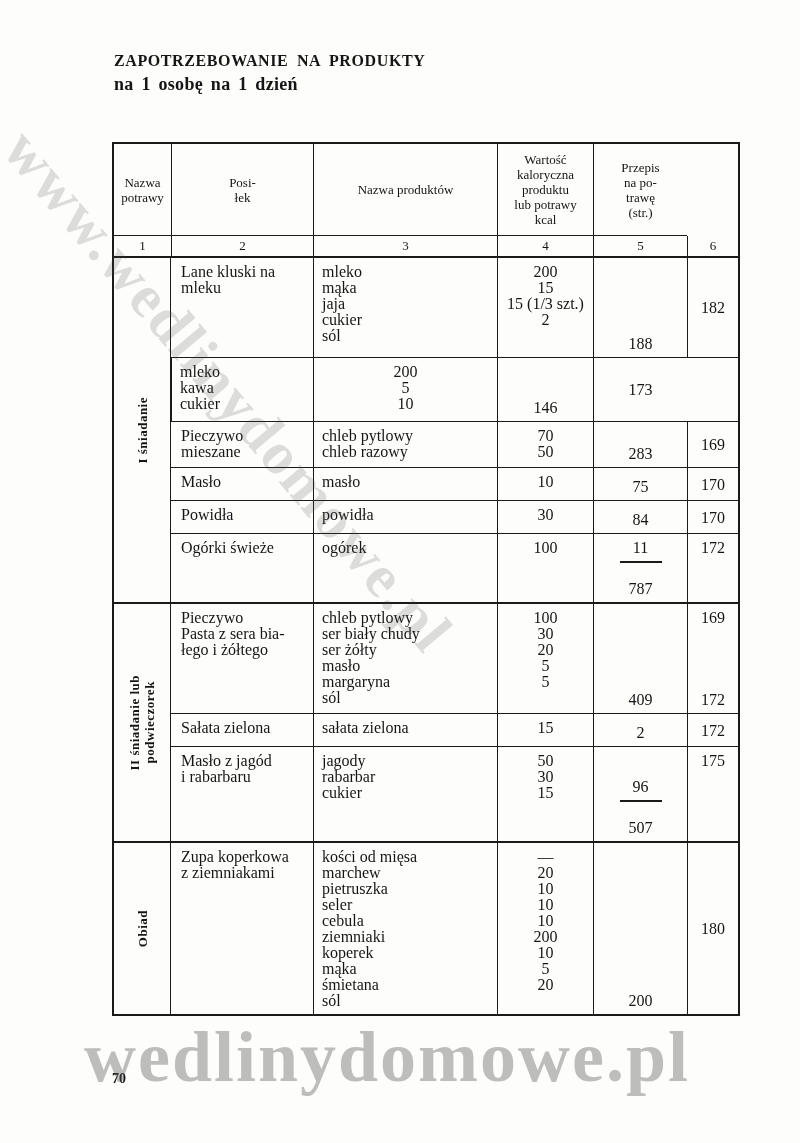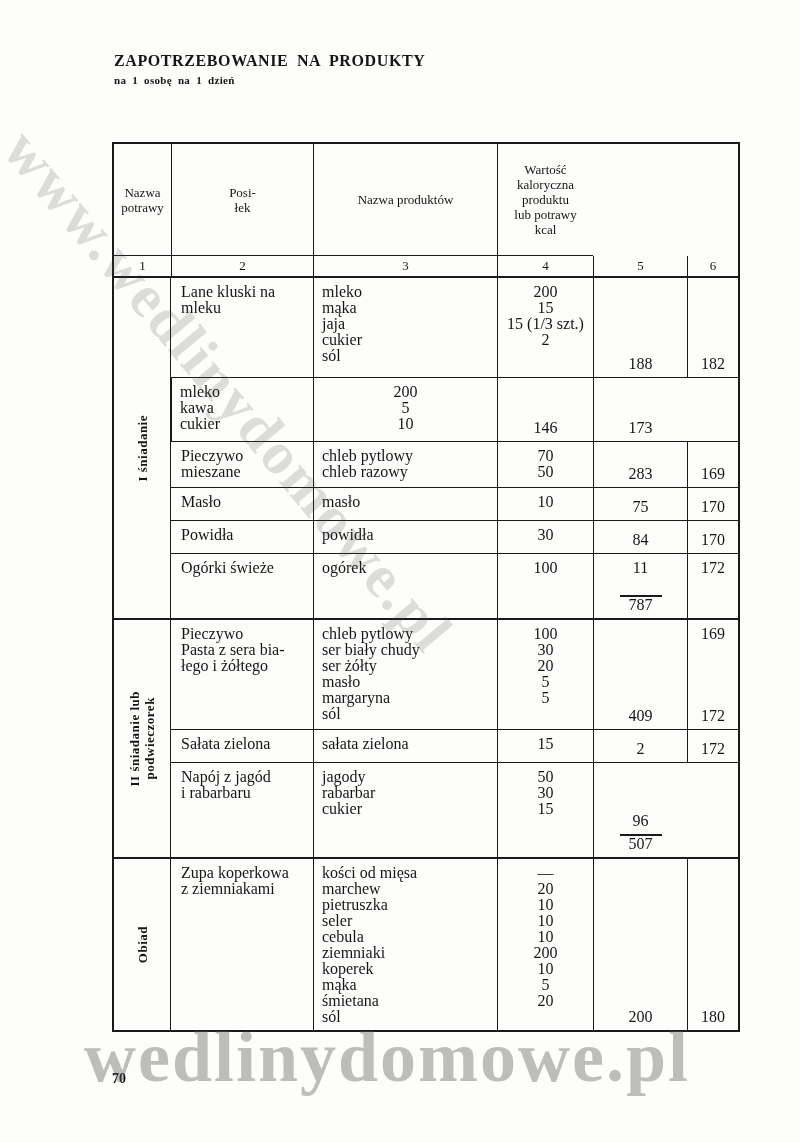--- a/index.html
+++ b/index.html
@@ -4,52 +4,52 @@
 <style>
   * { margin:0; padding:0; box-sizing:border-box; }
   body { background:#e8e8e8; }
   .page {
     position:relative; width:800px; height:1143px; margin:0 auto;
     background:#fdfdfc; overflow:hidden;
     font-family:Liberation Serif, serif; color:#151515;
   }
   .title-block { position:absolute; left:114px; top:52px; }
   .title-1 { font-size:16px; font-weight:bold; letter-spacing:0.6px; word-spacing:4px; }
-  .title-2 { font-size:11px; font-weight:bold; margin-top:4px; letter-spacing:0.3px; word-spacing:3px; }
+  .title-2 { font-size:18px; font-weight:bold; margin-top:4px; letter-spacing:0.3px; word-spacing:3px; }
   .day-label { position:absolute; top:106px; left:0; width:741px; text-align:right; font-weight:bold; font-size:14px; letter-spacing:1px; word-spacing:7px; }
 
   .tablewrap { position:absolute; left:112px; top:142px; width:628px; border:2px solid #1a1a1a; background:transparent; }
   .grid6 { display:grid; grid-template-columns:57px 142px 184px 96px 94px 1fr; }
   .hcell {
     border-left:1px solid #1a1a1a; border-bottom:1px solid #1a1a1a;
-    height:112px; display:flex; align-items:center; justify-content:center;
+    height:92px; display:flex; align-items:center; justify-content:center;
     text-align:center; white-space:pre-line; font-size:13px; line-height:15px; padding:2px;
   }
   .hcell:first-child { border-left:none; }
   .numrow { border-bottom:2px solid #1a1a1a; }
   .ncell { border-left:1px solid #1a1a1a; height:20px; display:flex; align-items:center; justify-content:center; font-size:13px; }
   .ncell:first-child { border-left:none; }
 
   .section { display:flex; border-bottom:2px solid #1a1a1a; }
   .section:last-child { border-bottom:none; }
   .meal-label { width:57px; border-right:1px solid #1a1a1a; display:flex; align-items:center; justify-content:center; }
   .vtext { writing-mode:vertical-rl; transform:rotate(180deg); white-space:pre-line; font-weight:bold; font-size:13px; line-height:15px; letter-spacing:0.5px; text-align:center; }
   .groups { flex:1; display:flex; flex-direction:column; }
   .group { display:grid; grid-template-columns:142px 184px 96px 94px 1fr; border-bottom:1px solid #1a1a1a; }
   .groups .group:last-child { border-bottom:none; flex:1; }
   .cell { padding:6px 8px 5px; font-size:16px; line-height:16px; }
   .dish { white-space:pre-line; padding-left:10px; }
   .products { border-left:1px solid #1a1a1a; white-space:pre-line; }
   .qty { border-left:1px solid #1a1a1a; white-space:pre-line; text-align:center; padding-left:2px; padding-right:2px; }
   .kcal { border-left:1px solid #1a1a1a; display:flex; flex-direction:column; align-items:center; justify-content:flex-end; text-align:right; }
   .kcal.spread { justify-content:space-between; }
-  .recipe { border-left:1px solid #1a1a1a; display:flex; flex-direction:column; align-items:center; justify-content:flex-end; text-align:center; }
+  .recipe { border-left:1px solid #1a1a1a; display:flex; flex-direction:column; align-items:center; justify-content:center; text-align:center; }
   .recipe.top { justify-content:flex-start; }
   .recipe.spread { justify-content:space-between; }
-  .total { border-top:2px solid #1a1a1a; margin-top:5px; padding:0 9px 0; display:inline-block; }
+  .total { border-top:2px solid #1a1a1a; margin-top:5px; padding:18px 9px 0; display:inline-block; }
 
   .page-number { position:absolute; left:112px; top:1071px; font-weight:bold; font-size:14px; }
 
   .wm-diag {
     position:absolute; left:42px; top:116px; transform-origin:0 0; transform:rotate(50deg);
     font-size:60px; font-weight:bold; letter-spacing:2px; white-space:nowrap;
     color:rgba(70,70,70,0.18); pointer-events:none; z-index:5;
   }
   .wm-diag-2 {
     position:absolute; left:-55px; top:1030px; transform-origin:0 0; transform:rotate(50deg);
@@ -78,20 +78,24 @@
     <div class="grid6">
       <div class="hcell">Nazwa potrawy</div>
       <div class="hcell">Posi-
 łek</div>
       <div class="hcell">Nazwa produktów</div>
       <div class="hcell">Wartość
 kaloryczna
 produktu
 lub potrawy
 kcal</div>
+      <div class="hcell">Przepis
+na po-
+trawę
+(str.)</div>
     </div>
 
     <div class="grid6 numrow">
       <div class="ncell">1</div>
       <div class="ncell">2</div>
       <div class="ncell">3</div>
       <div class="ncell">4</div>
       <div class="ncell">5</div>
       <div class="ncell">6</div>
     </div>
@@ -230,31 +234,34 @@
           <div class="cell qty">15</div>
           <div class="cell kcal">
             <span>2</span>
           </div>
           <div class="cell recipe">
             <span>172</span>
           </div>
         </div>
 
         <div class="group" style="min-height:94px">
-          <div class="cell dish">Napój z jagód
+          <div class="cell dish">Masło z jagód
 i rabarbaru</div>
           <div class="cell products">jagody
 rabarbar
 cukier</div>
           <div class="cell qty">50
 30
 15</div>
           <div class="cell kcal">
             <span>96</span>
             <span class="total">507</span>
+          </div>
+          <div class="cell recipe top">
+            <span>175</span>
           </div>
         </div>
 
       </div>
     </div>
 
     <div class="section">
       <div class="meal-label">
         <span class="vtext">Obiad</span>
       </div>

